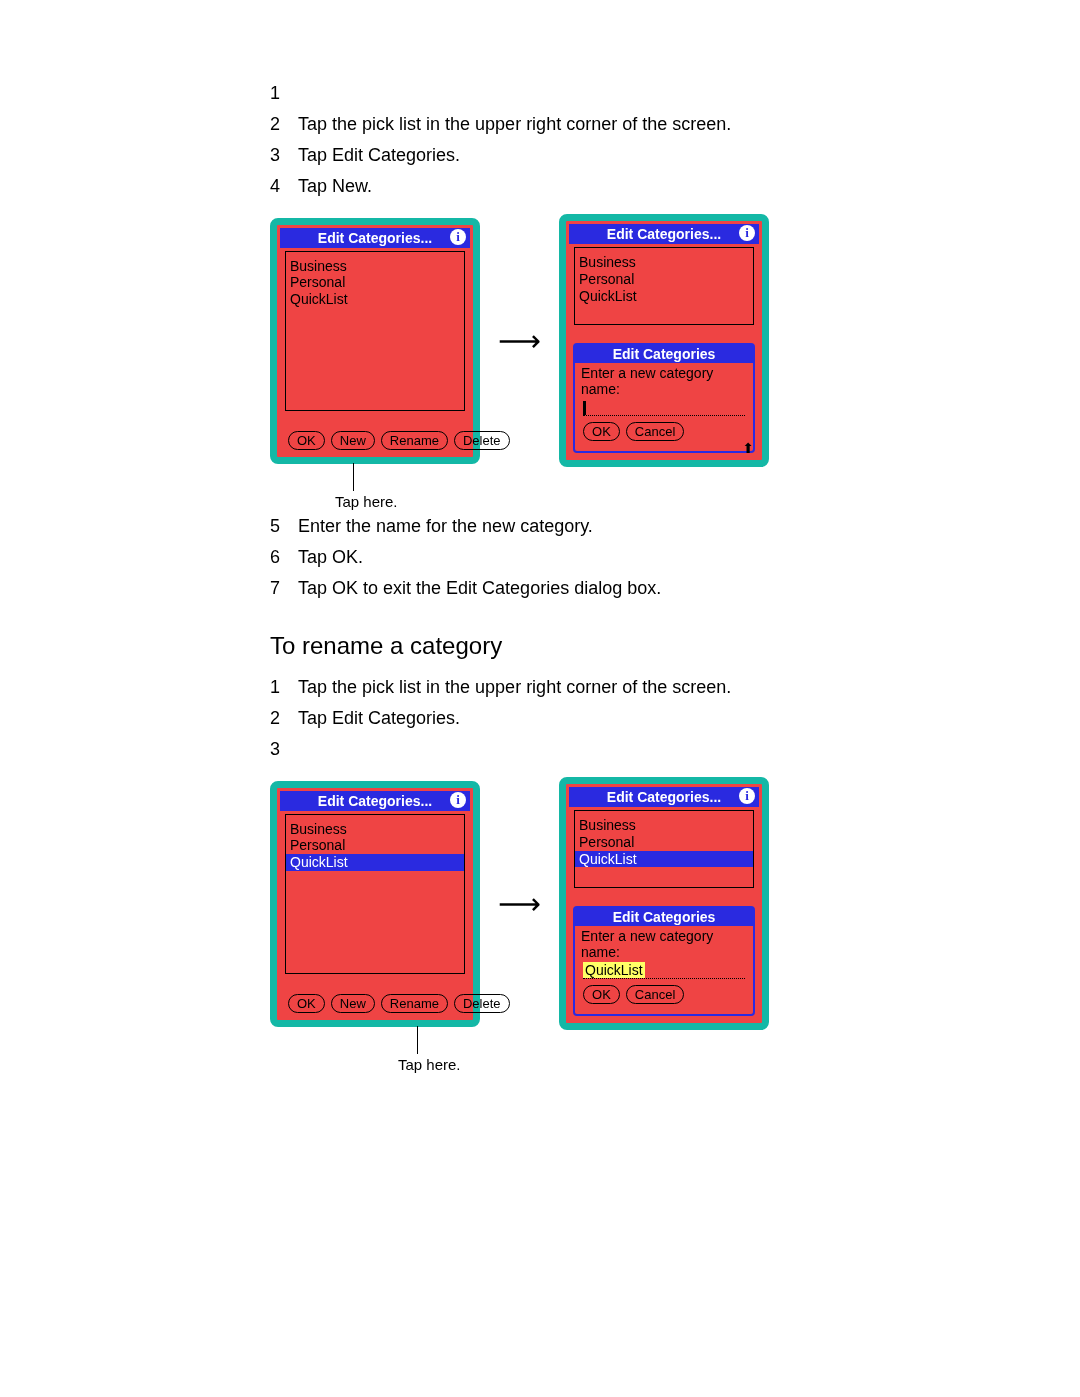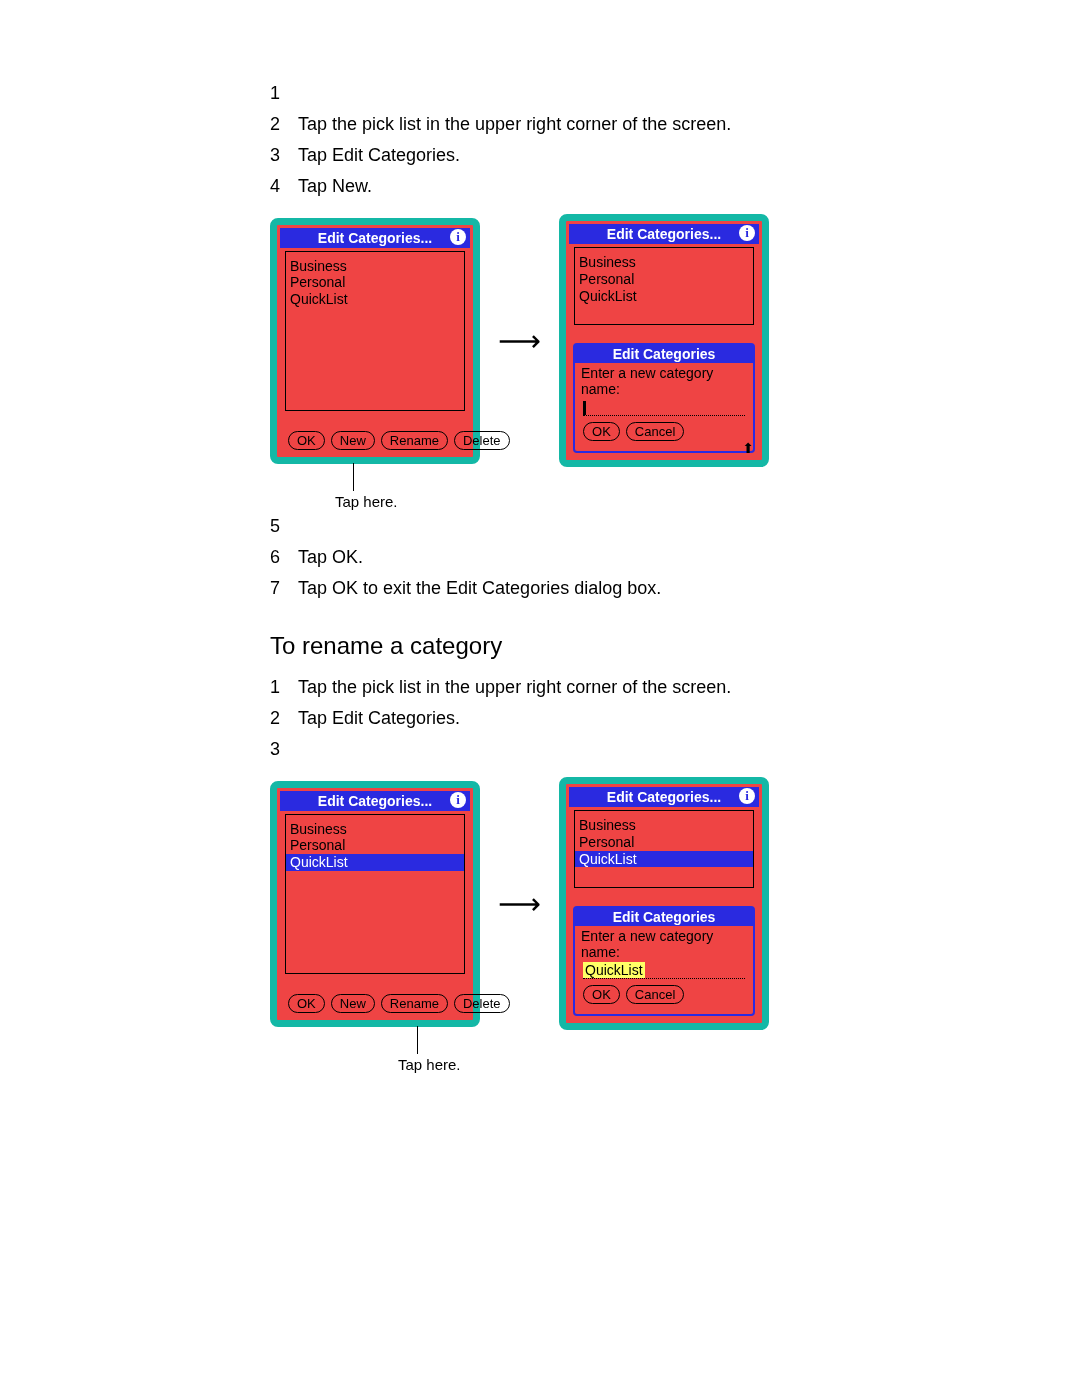--- a/index.html
+++ b/index.html
@@ -266,20 +266,21 @@
     </div>
 
     <div class="capline">
       <div class="vline" style="left:83px; top:-10px; height:28px;"></div>
       <div class="cap" style="left:65px; top:20px;">Tap here.</div>
     </div>
 
     <div class="steps">
       <div class="step">
           <span class="num">5</span>
+          <span>Enter the name for the new category.</span>
         </div>
       <div class="step">
           <span class="num">6</span>
           <span>Tap OK.</span>
         </div>
       <div class="step">
           <span class="num">7</span>
           <span>Tap OK to exit the Edit Categories dialog box.</span>
         </div>
     </div>

